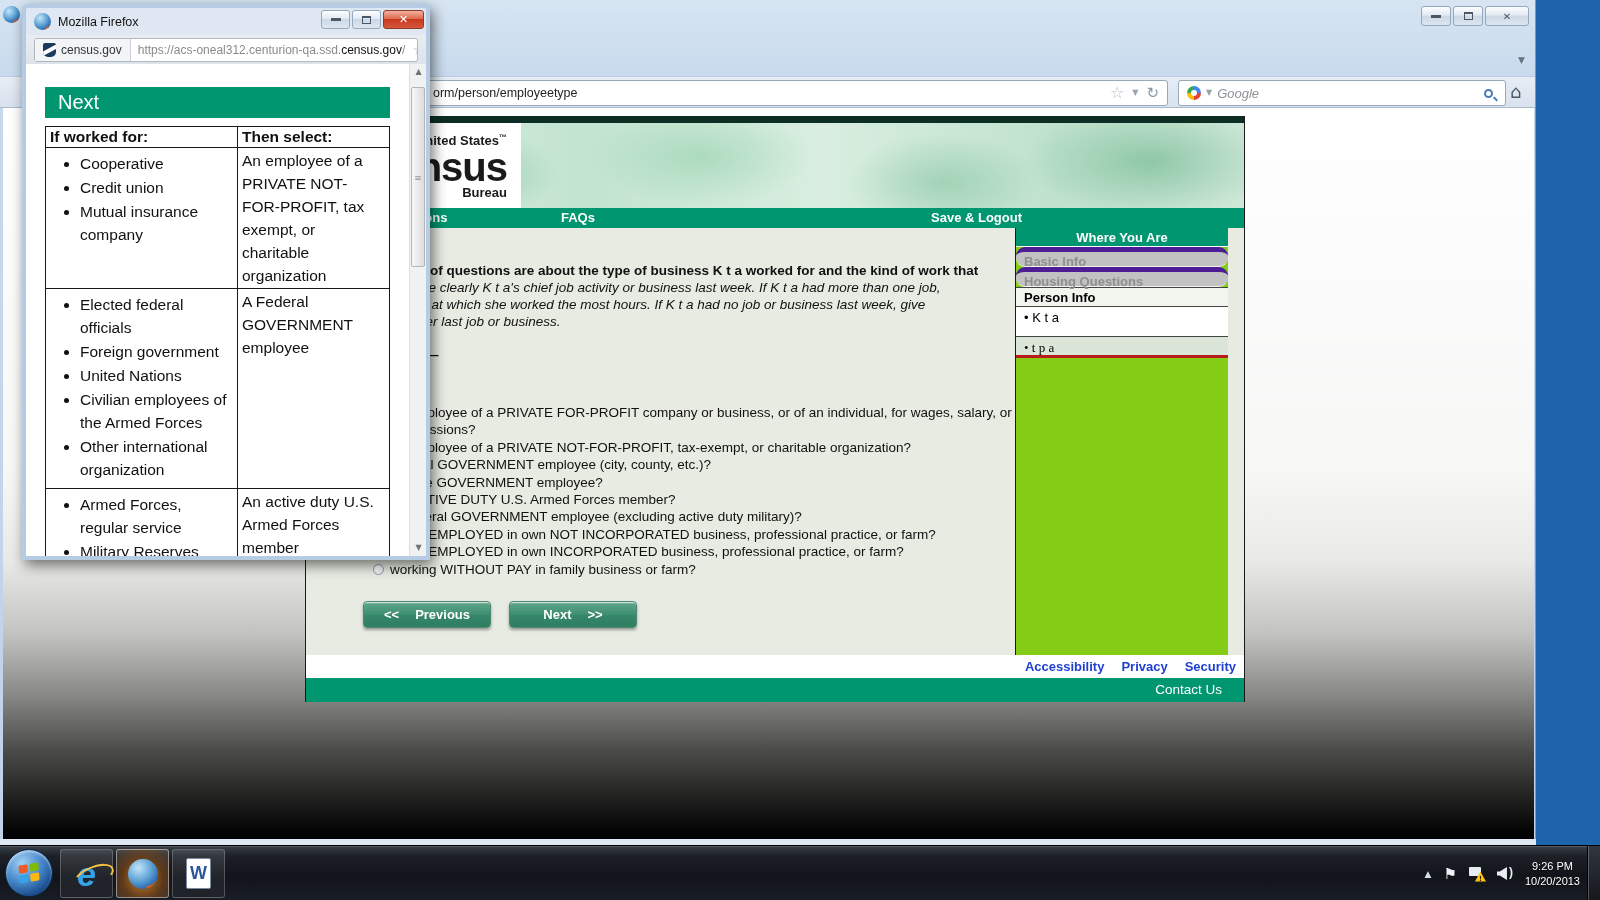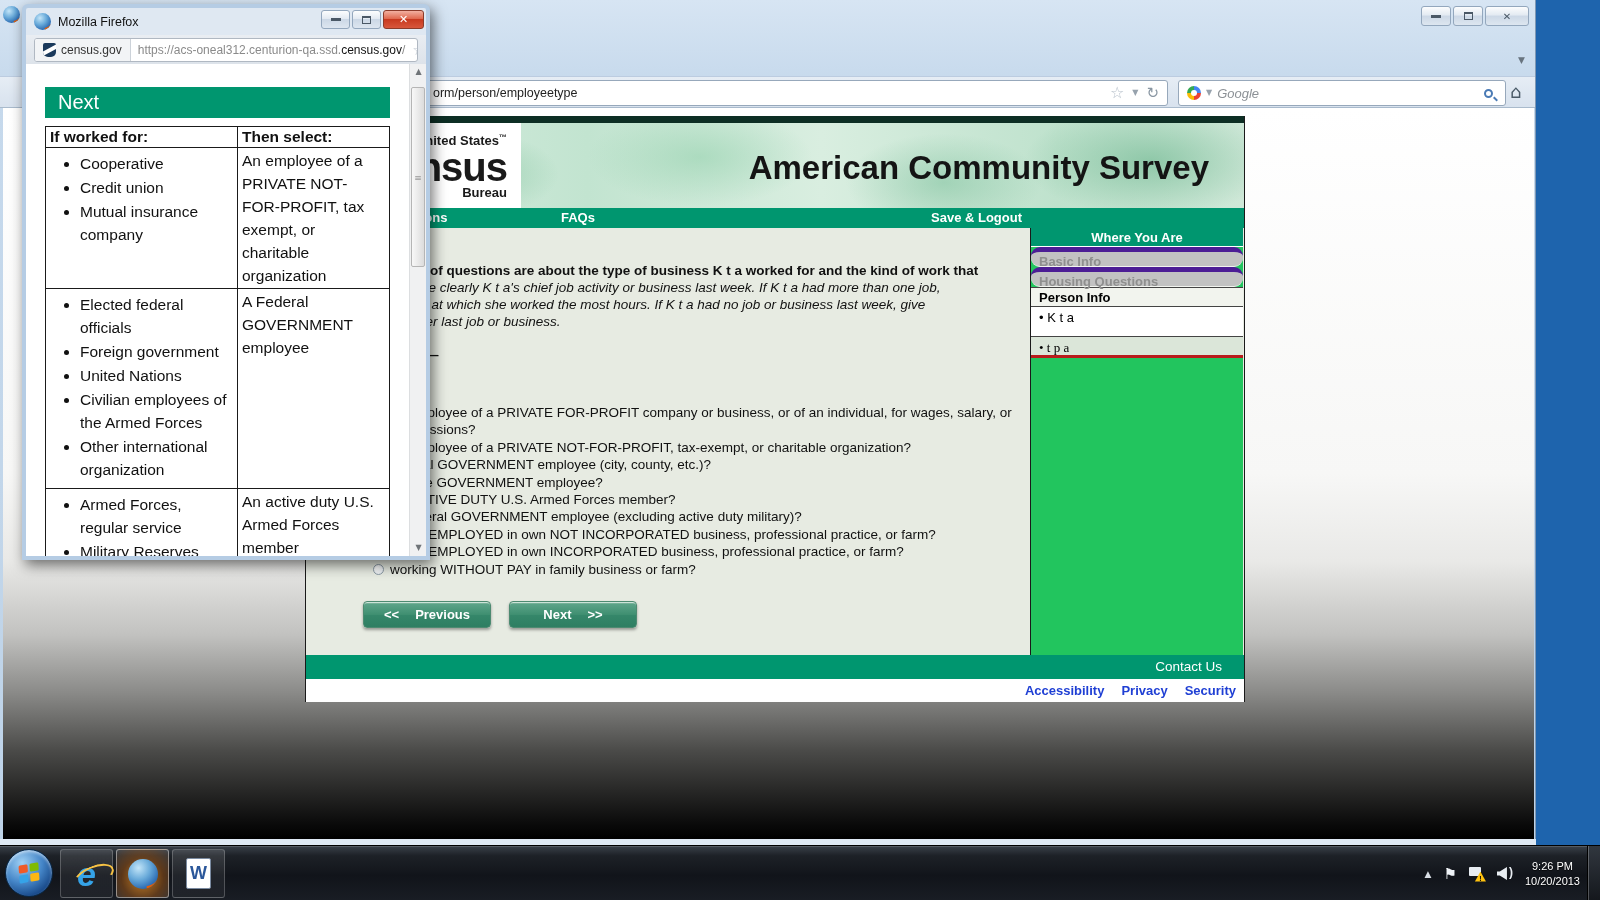--- a/index.html
+++ b/index.html
@@ -84,21 +84,21 @@
   #logo-line3 { font-size:13px; font-weight:bold; line-height:14px; }
   #banner-title { position:absolute; right:35px; top:26px; font-size:33px; font-weight:bold; color:#141414; }
 
   #acs-navbar { position:relative; height:20px; background:#00966f; }
   .acs-nav-item { position:absolute; top:0; line-height:20px; color:#fff; font-weight:bold; font-size:13px; }
   #nav-item-0 { left:67px; } #nav-item-1 { left:255px; } #nav-item-2 { left:625px; }
 
   #content-row { position:relative; height:427px; background:#e7ebe2; }
 
   
-  #sidebar { position:absolute; right:1px; top:0; width:213px; height:427px; background:#22c55e; border-left:1px solid #1a1a1a; }
+  #sidebar { position:absolute; right:16px; top:0; width:213px; height:427px; background:#84cc16; border-left:1px solid #1a1a1a; }
   #sidebar-title { height:19px; line-height:19px; background:#00966f; color:#fff; font-weight:bold; font-size:13px; text-align:center; border-bottom:1px solid #fff; }
   .sb-row { height:20px; line-height:20px; padding-left:8px; font-size:13px; border-bottom:1px solid #f2f4ef; }
   .sb-gray { background:#c2c2c2; color:#8f8f8f; font-weight:bold; border-top:5px solid #4c1d95;border-radius:9px; }
   .sb-person { background:#f2f4ee; color:#000; font-weight:bold; border-top:1px solid #444; border-bottom:1px solid #444; }
   .sb-kta { background:#fff; color:#000; height:30px; line-height:21px; border-bottom:1px solid #444; }
   .sb-tpa { background:#dbe6d9; color:#000; height:21px; line-height:21px; border-bottom:3px solid #b91c1c;font-family:Liberation Serif, serif; }
 
   
   #qarea { position:absolute; left:0; top:0; width:726px; height:427px; }
   #intro { position:absolute; left:22px; top:34px; width:662px; font-size:13.5px; line-height:17px; color:#111; }
@@ -236,21 +236,20 @@
     <div id="viewport">
       <div id="page">
         <div id="page-topbar"></div>
 
         <div id="banner">
           <div id="logo-box">
             <span id="logo-line1"><span>United States</span><span id="logo-tm">™</span></span>
             <span id="logo-line2">Census</span>
             <span id="logo-line3">Bureau</span>
           </div>
-          <div id="banner-title">American Community Survey</div>
         </div>
 
         <div id="acs-navbar">
           <span class="acs-nav-item" id="nav-item-0">Instructions</span>
           <span class="acs-nav-item" id="nav-item-1">FAQs</span>
           <span class="acs-nav-item" id="nav-item-2">Save &amp; Logout</span>
         </div>
 
         <div id="content-row">
           <div id="qarea">
@@ -283,26 +282,26 @@
           <div id="sidebar">
             <div id="sidebar-title">Where You Are</div>
             <div class="sb-row sb-gray"><span>Basic Info</span></div>
             <div class="sb-row sb-gray"><span>Housing Questions</span></div>
             <div class="sb-row sb-person"><span>Person Info</span></div>
             <div class="sb-row sb-kta"><span>• </span><span>K t a</span></div>
             <div class="sb-row sb-tpa"><span>• </span><span>t p a</span></div>
           </div>
         </div>
 
-        <div id="page-footer"><span>Contact Us</span></div>
         <div id="links-row">
           <span class="footer-link">Accessibility</span>
           <span class="footer-link">Privacy</span>
           <span class="footer-link">Security</span>
         </div>
+        <div id="page-footer"><span>Contact Us</span></div>
       </div>
     </div>
     <div id="mw-bottom-strip"></div>
   </div>
 
   <div id="popup">
     <div id="popup-titlebar">
       <span class="ff-icon ff16"></span>
       <span id="popup-title">Mozilla Firefox</span>
       <div class="winbtns">

